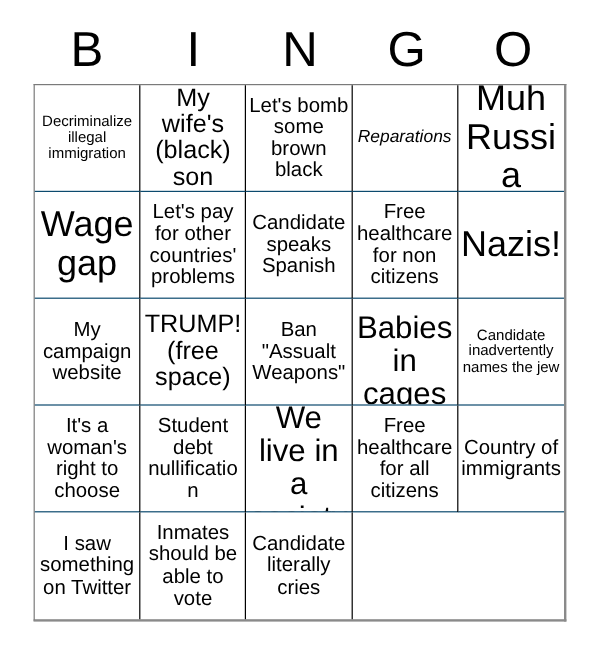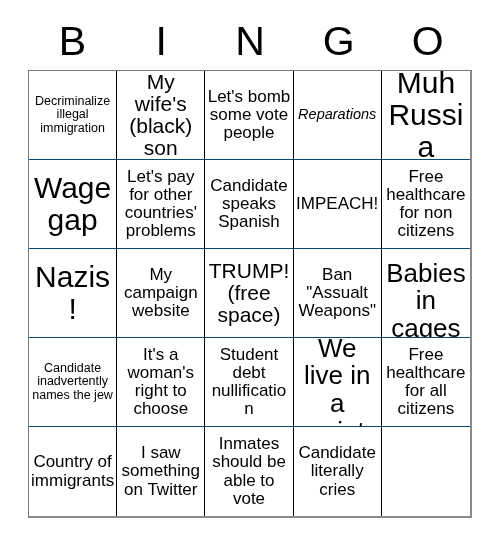--- a/index.html
+++ b/index.html
@@ -102,40 +102,37 @@
   </div>
 
   <div class="grid">
     <div class="cell fs-xs">
         <span class="cell-text">Decriminalize illegal immigration</span>
       </div>
     <div class="cell fs-lg">
         <span class="cell-text">My wife's (black) son</span>
       </div>
     <div class="cell fs-md">
-        <span class="cell-text">Let's bomb some vote people</span>
+        <span class="cell-text">Let's bomb some brown black</span>
       </div>
     <div class="cell fs-sm">
         <span class="cell-text">Reparations</span>
       </div>
     <div class="cell fs-xxl">
         <span class="cell-text">Muh Russia</span>
       </div>
 
     <div class="cell fs-xxl">
         <span class="cell-text">Wage gap</span>
       </div>
     <div class="cell fs-md">
         <span class="cell-text">Let's pay for other countries' problems</span>
       </div>
     <div class="cell fs-md">
         <span class="cell-text">Candidate speaks Spanish</span>
-      </div>
-    <div class="cell fs-md">
-        <span class="cell-text">IMPEACH!</span>
       </div>
     <div class="cell fs-md">
         <span class="cell-text">Free healthcare for non citizens</span>
       </div>
 
     <div class="cell fs-xxl">
         <span class="cell-text">Nazis!</span>
       </div>
     <div class="cell fs-md">
         <span class="cell-text">My campaign website</span>

